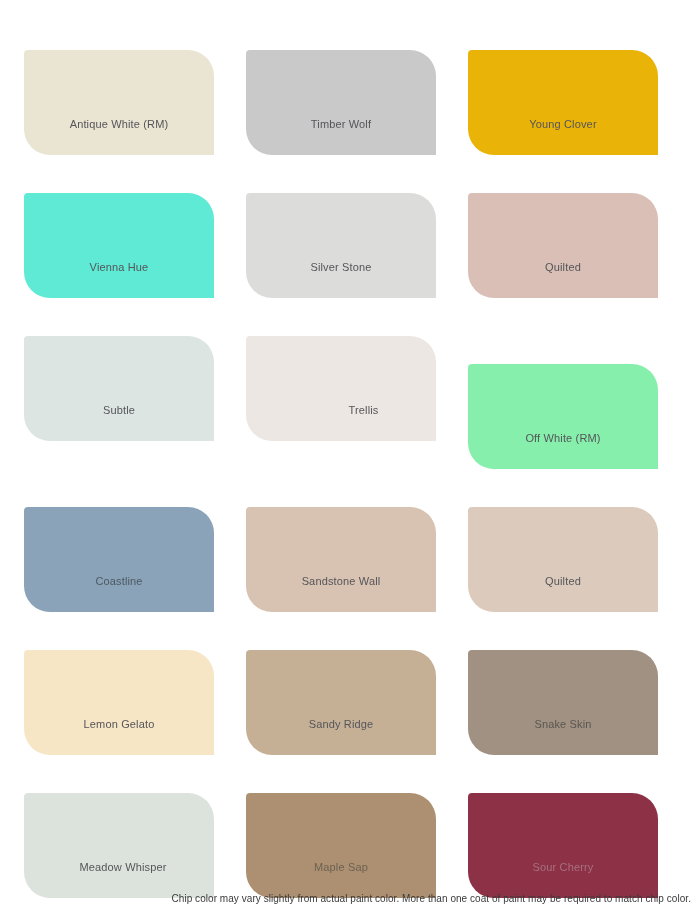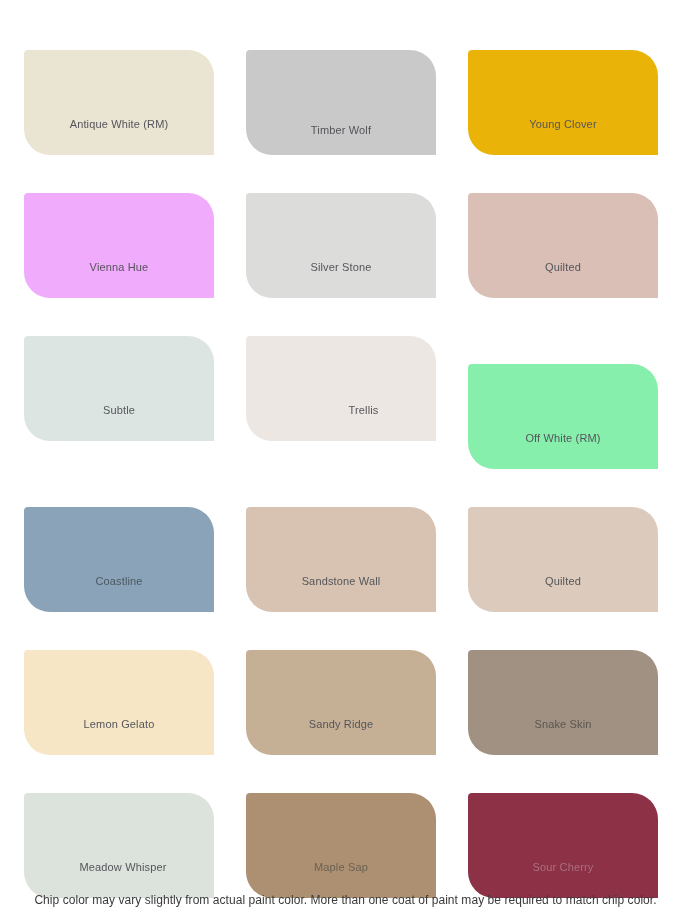--- a/index.html
+++ b/index.html
@@ -52,43 +52,43 @@
     font-family: "Liberation Sans", sans-serif;
     letter-spacing: 0.15px;
     line-height: 13px;
     white-space: nowrap;
   }
   .footer-note {
     position: absolute;
     left: 0;
     right: 0;
     top: 893px;
-    text-align: center;
-    font-size: 12px;
+    text-align: right;
+    font-size: 10px;
     color: #3a3a3a;
     font-family: "Liberation Sans", sans-serif;
     letter-spacing: 0.05px;
   }
 </style>
 </head>
 <body>
 
 <div class="page">
 
   <div class="swatch-grid">
       <div class="swatch" style="background: rgb(234, 228, 211);">
         <div class="swatch-label" style="color: rgb(85, 85, 90);">Antique White (RM)</div>
       </div>
       <div class="swatch" style="background: rgb(201, 201, 201);">
-        <div class="swatch-label" style="color: rgb(85, 85, 90); margin-top: 6px;">Timber Wolf</div>
+        <div class="swatch-label" style="color: rgb(85, 85, 90);">Timber Wolf</div>
       </div>
       <div class="swatch" style="background: #eab308;">
         <div class="swatch-label" style="color: rgb(85, 85, 90);">Young Clover</div>
       </div>
-      <div class="swatch" style="background: #f0abfc;">
+      <div class="swatch" style="background: #5eead4;">
         <div class="swatch-label" style="color: rgb(85, 85, 90);">Vienna Hue</div>
       </div>
       <div class="swatch" style="background: rgb(220, 220, 218);">
         <div class="swatch-label" style="color: rgb(85, 85, 90);">Silver Stone</div>
       </div>
       <div class="swatch" style="background: rgb(217, 191, 182);">
         <div class="swatch-label" style="color: rgb(85, 85, 90);">Quilted</div>
       </div>
       <div class="swatch" style="background: rgb(221, 229, 227);">
         <div class="swatch-label" style="color: rgb(85, 85, 90);">Subtle</div>

